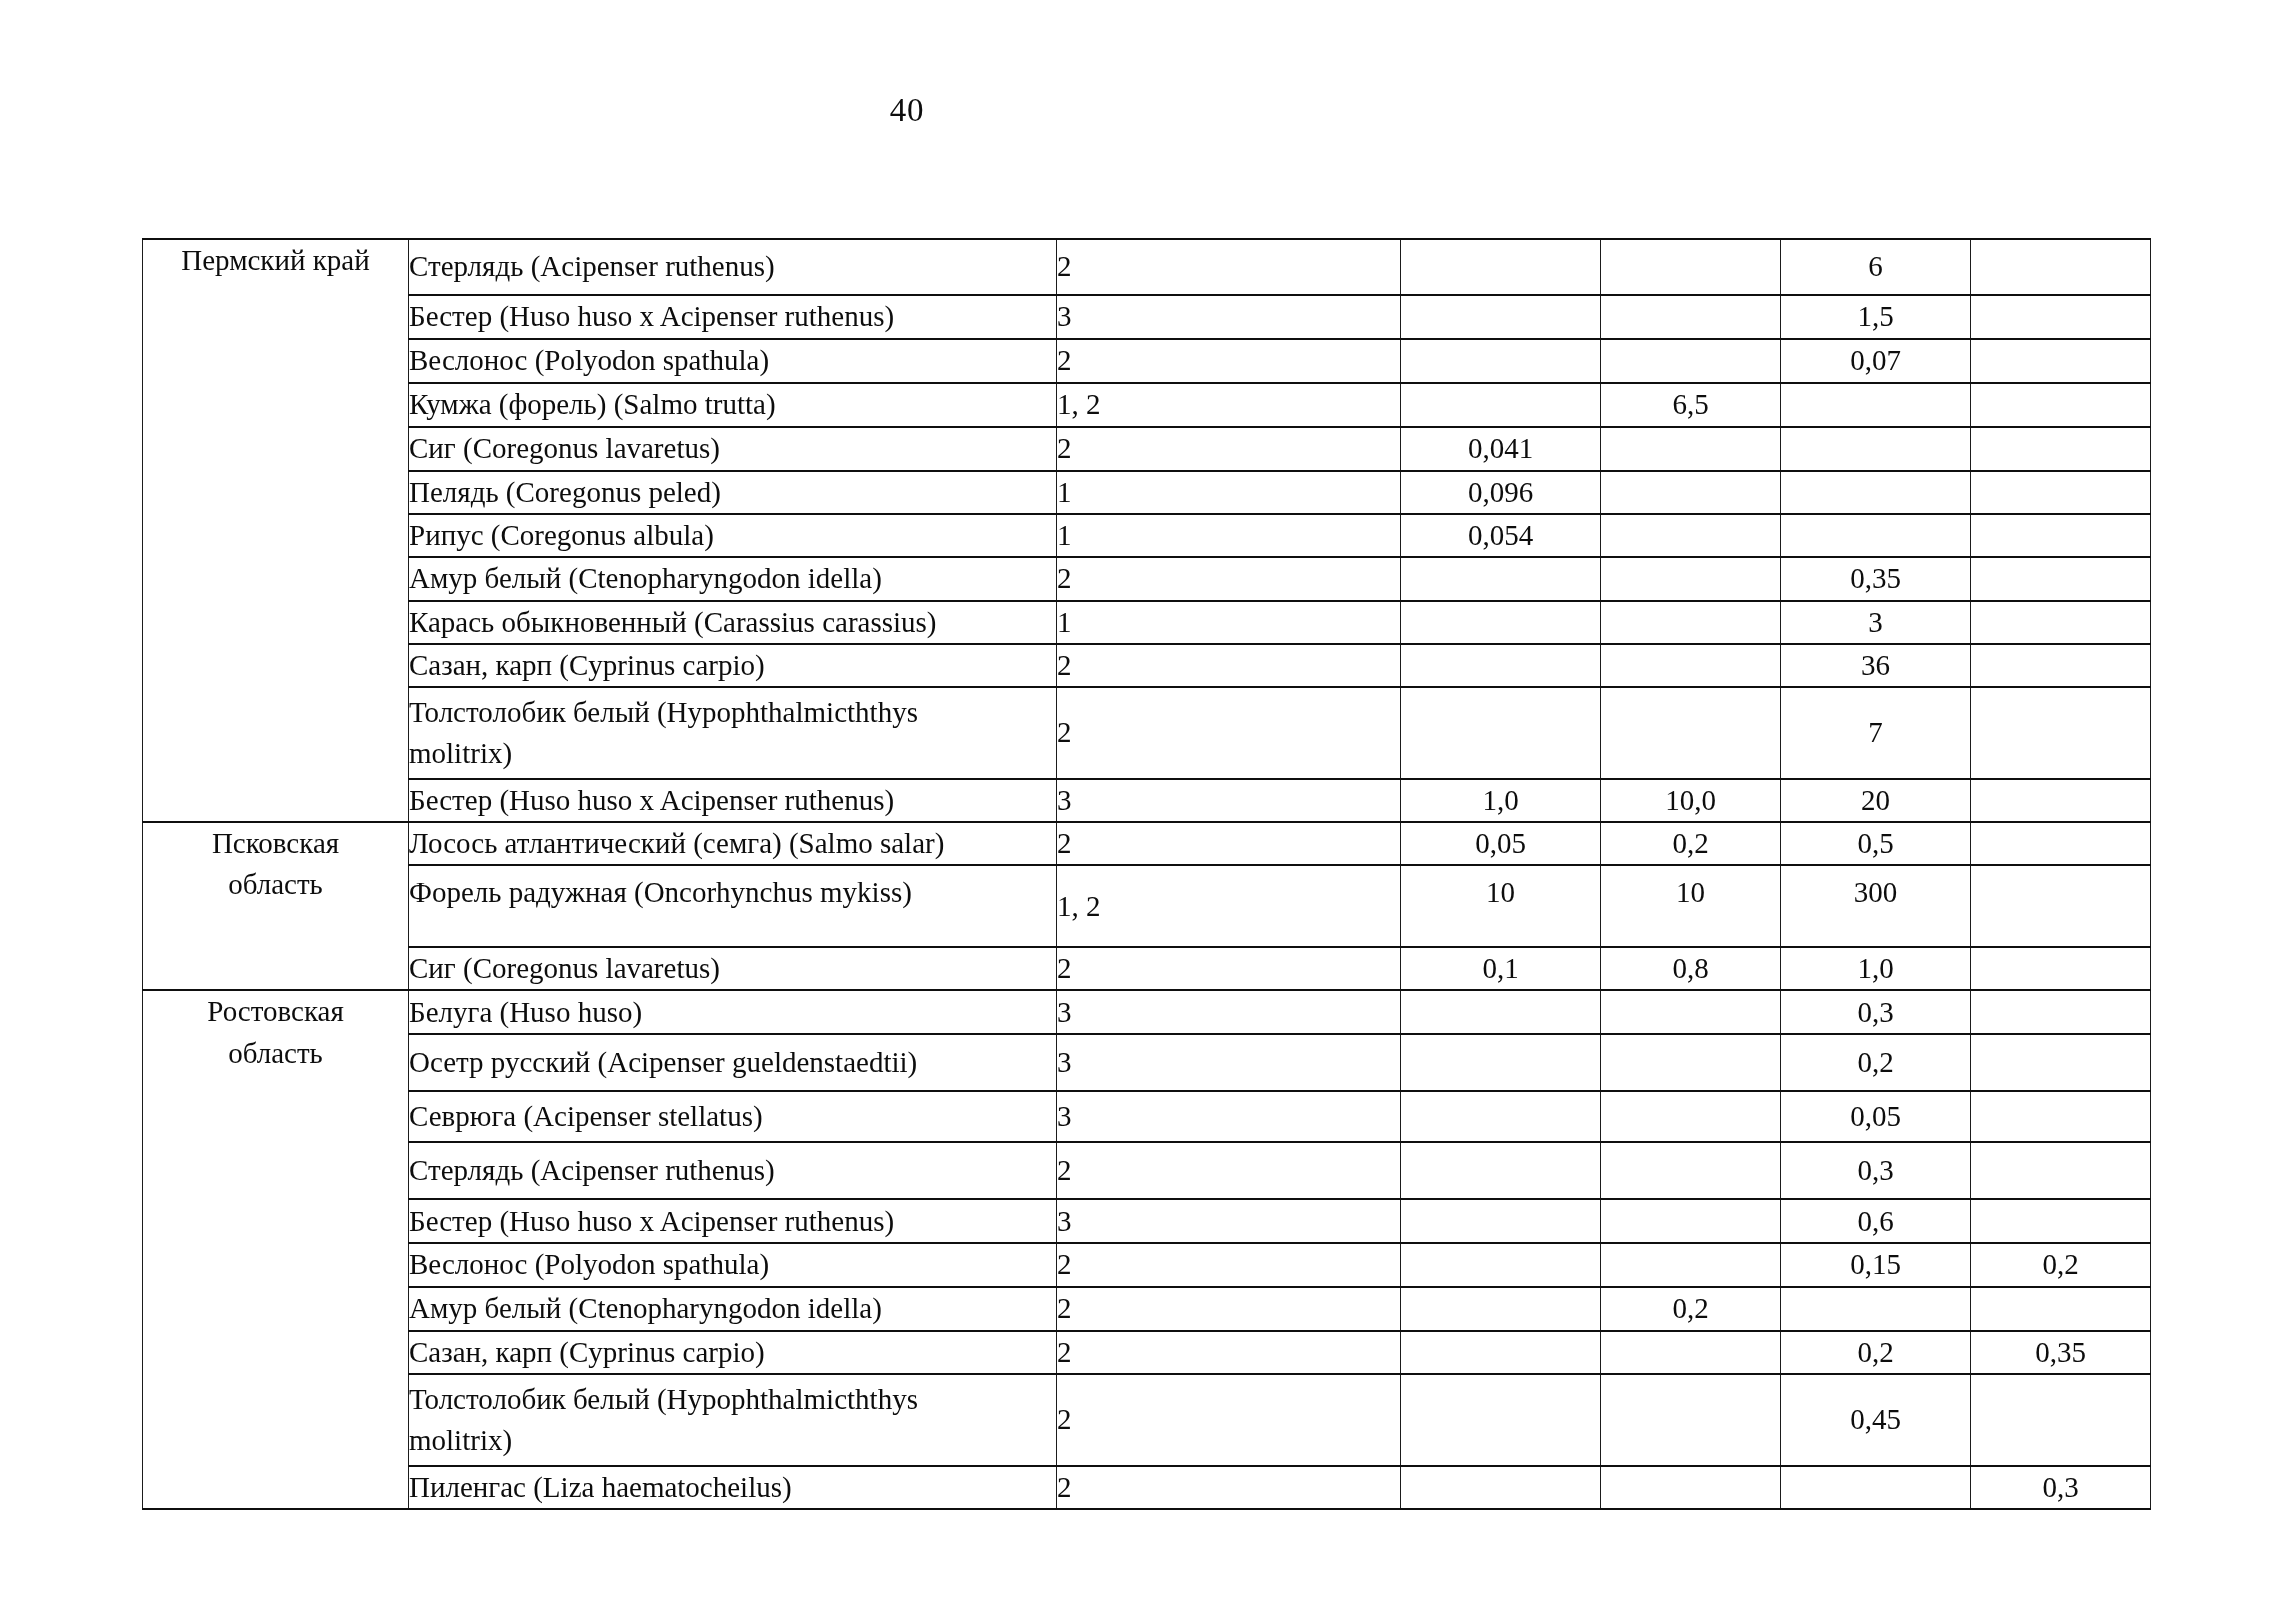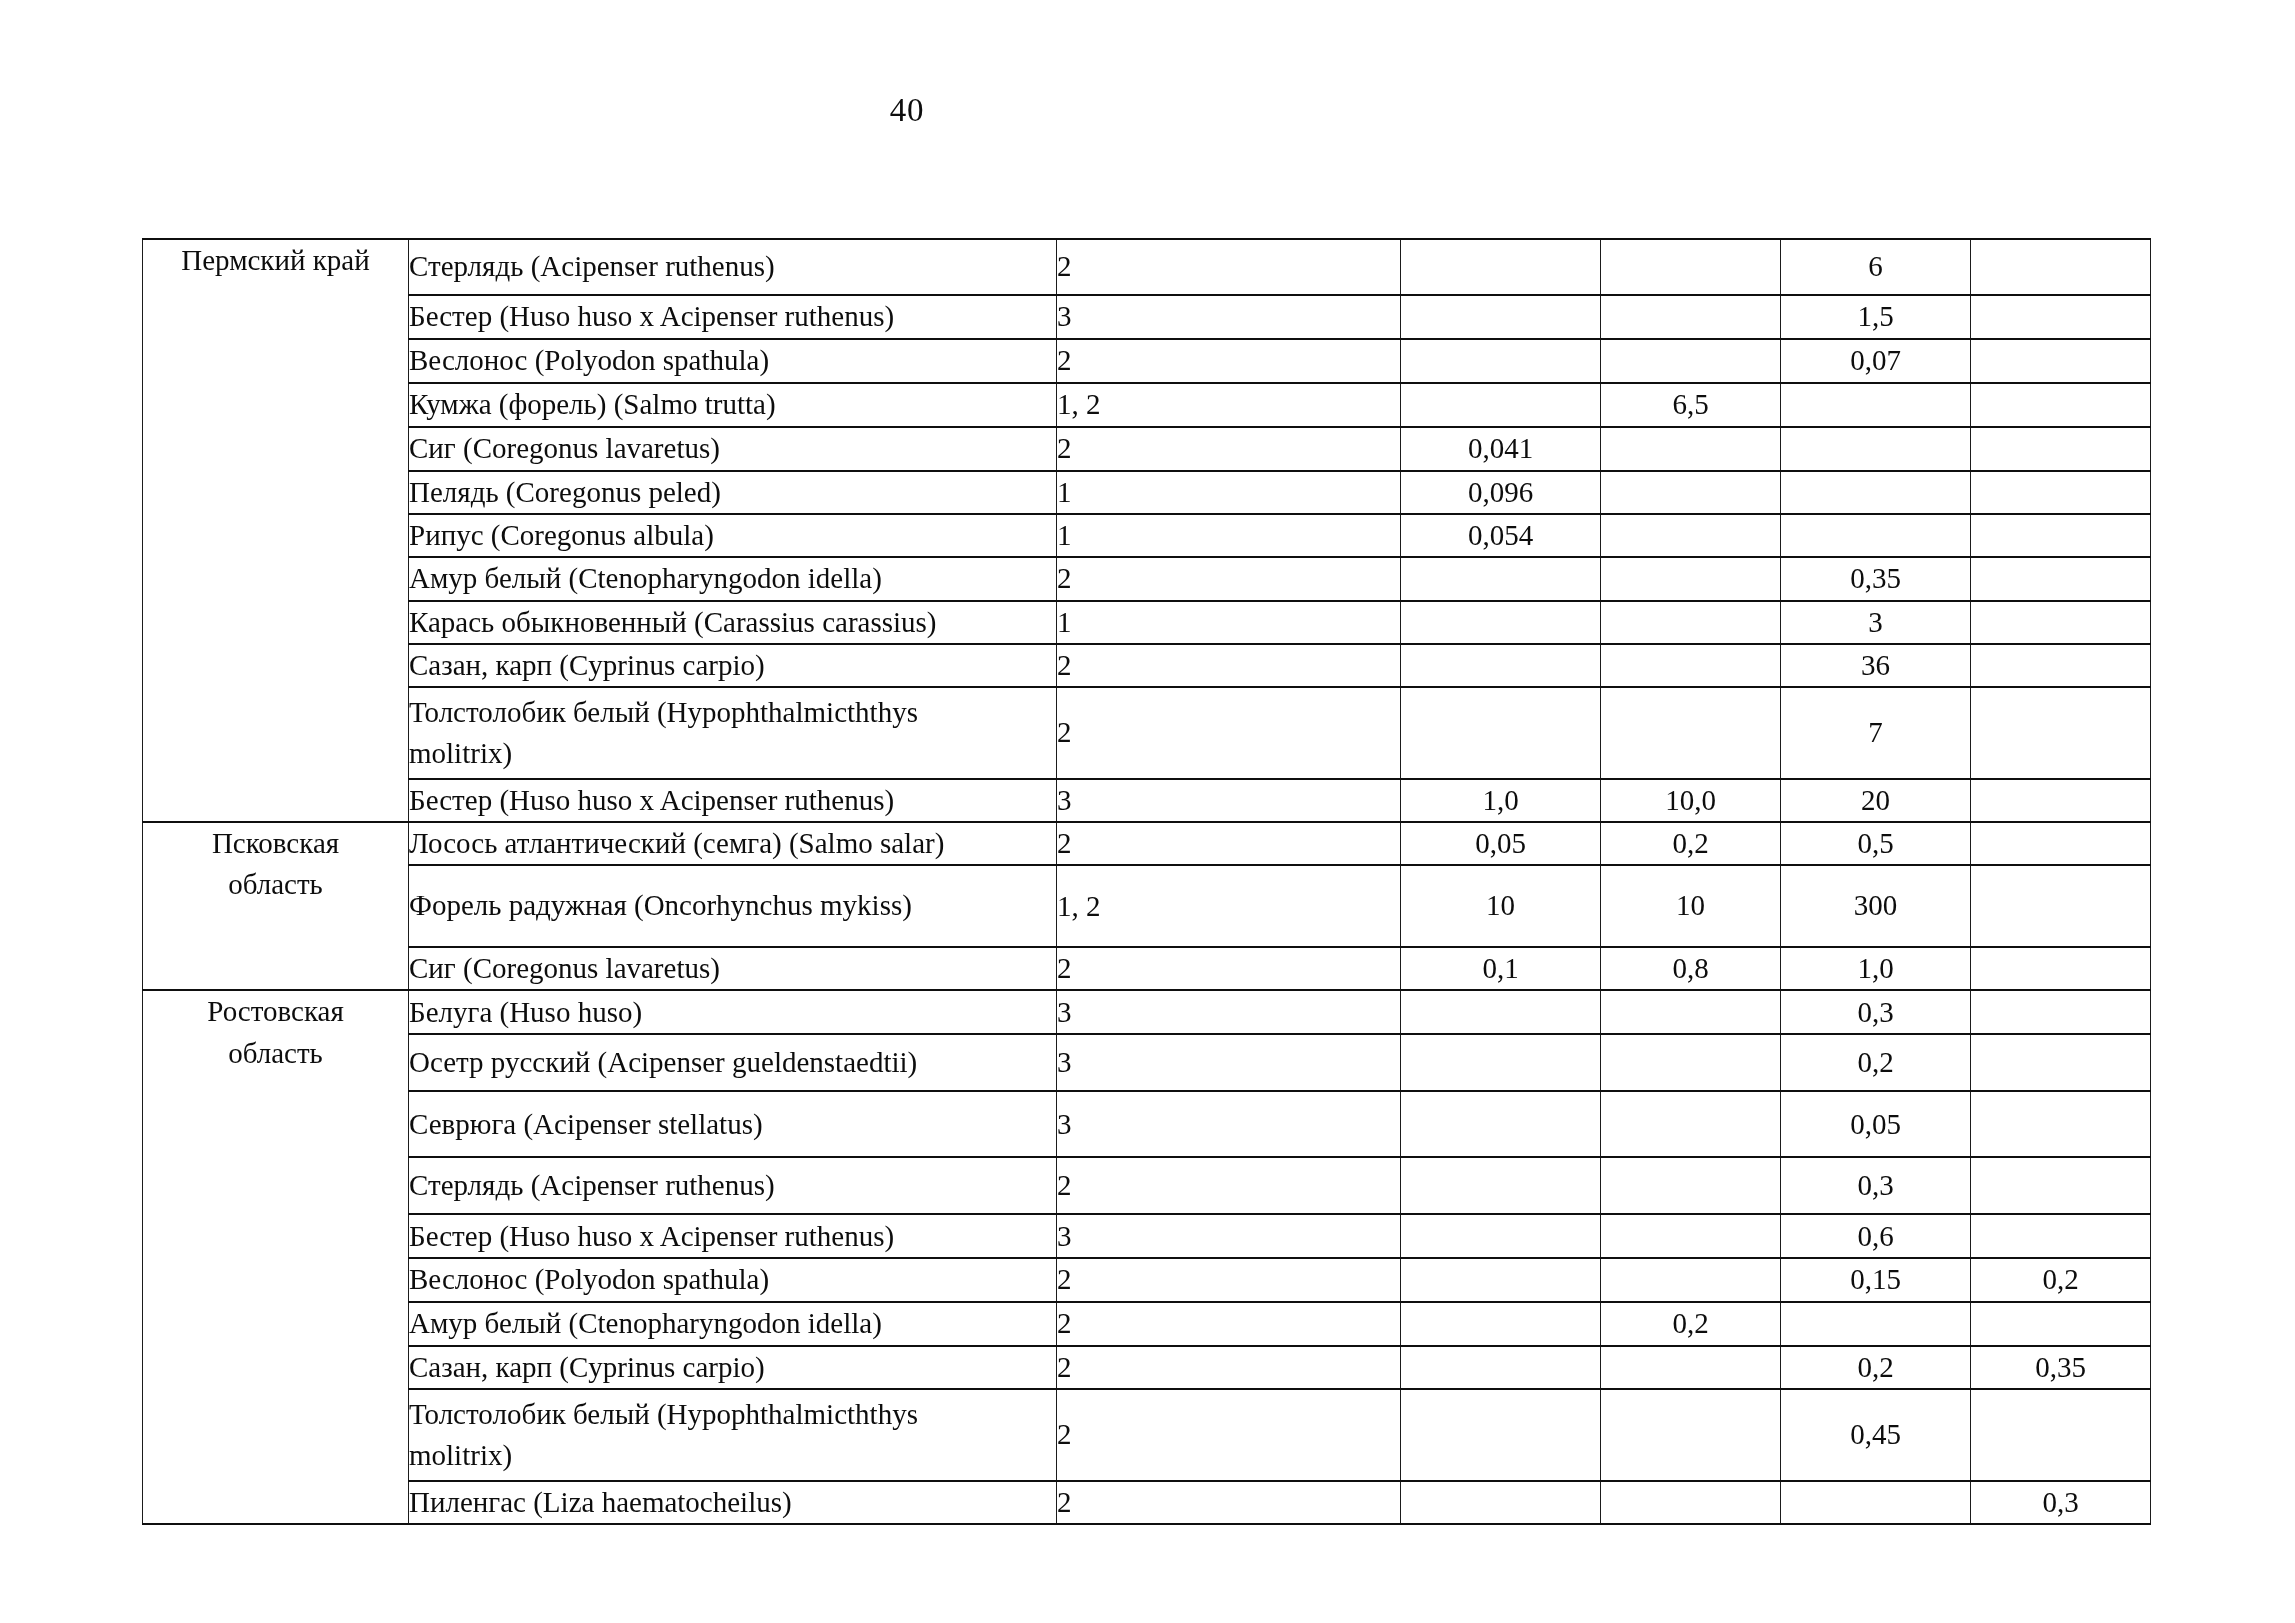--- a/index.html
+++ b/index.html
@@ -61,21 +61,21 @@
     vertical-align: middle;
     padding-left: 15.7px;
   }
   td.val {
     text-align: center;
     vertical-align: middle;
   }
   tr.top-align td.species,
   tr.top-align td.val {
     vertical-align: top;
-    padding-top: 19px;
+    padding-top: 6px;
   }
 </style>
 </head>
 <body>
 
 <div class="page-number">40</div>
 
 <table class="fish-table">
   <colgroup>
     <col style="width:266px">
@@ -222,21 +222,21 @@
         <td class="val"></td>
       </tr>
       <tr style="height: 57px; padding-left: 31px;">
         <td class="species">Осетр русский (Acipenser gueldenstaedtii)</td>
         <td class="num">3</td>
         <td class="val"></td>
         <td class="val"></td>
         <td class="val">0,2</td>
         <td class="val"></td>
       </tr>
-      <tr style="height: 66px;">
+      <tr style="height: 51px;">
         <td class="species">Севрюга (Acipenser stellatus)</td>
         <td class="num">3</td>
         <td class="val"></td>
         <td class="val"></td>
         <td class="val">0,05</td>
         <td class="val"></td>
       </tr>
       <tr style="height: 57px;">
         <td class="species">Стерлядь (Acipenser ruthenus)</td>
         <td class="num">2</td>

